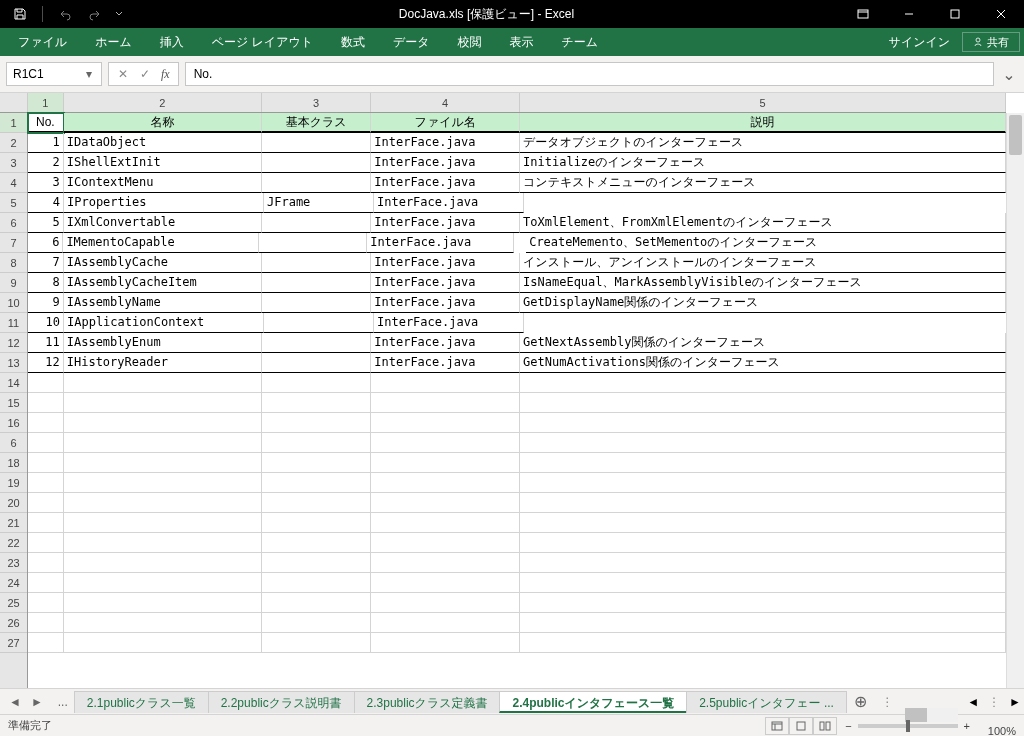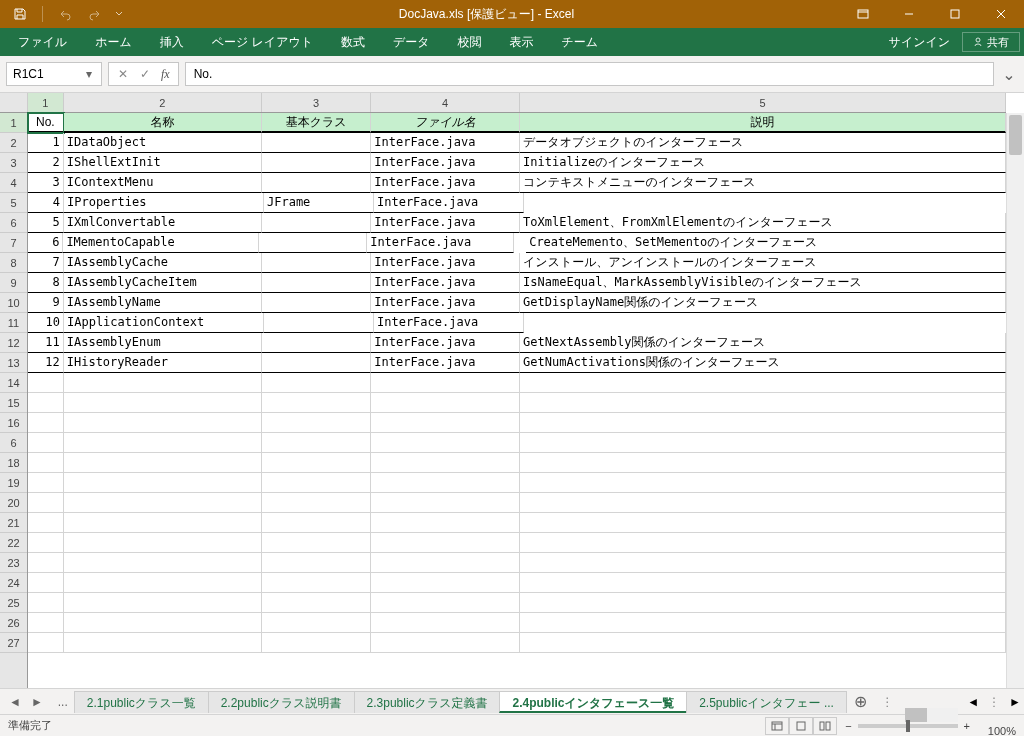--- a/index.html
+++ b/index.html
@@ -1,17 +1,17 @@
 <!DOCTYPE html>
 <html><head>
 <meta charset="utf-8">
 <style>
 * { margin: 0; padding: 0; box-sizing: border-box; font-family: "Meiryo UI", "Yu Gothic", sans-serif; }
 body { background: #fff; width: 1024px; height: 736px; overflow: hidden; display: flex; flex-direction: column; }
-.titlebar { background: #a16207; height: 28px; display: flex; align-items: center; color: #fff; font-size: 12px; }
+.titlebar { background: #000000; height: 28px; display: flex; align-items: center; color: #fff; font-size: 12px; }
 .qat { display: flex; gap: 6px; padding: 0 8px; align-items: center; }
 .qat-btn { width: 24px; height: 24px; display: flex; align-items: center; justify-content: center; cursor: pointer; }
 .qat-sep { width: 1px; height: 16px; background: rgba(255,255,255,0.3); margin: 0 4px; }
 .title-center { flex: 1; text-align: center; }
 .win-controls { display: flex; gap: 0; }
 .win-btn { width: 46px; height: 28px; display: flex; align-items: center; justify-content: center; cursor: pointer; }
 .ribbon-tabs { background: #217346; height: 28px; display: flex; align-items: center; padding: 0 4px; color: #fff; font-size: 12px; }
 .ribbon-tab { padding: 0 14px; height: 28px; display: flex; align-items: center; cursor: pointer; }
 .tell-me { display: flex; align-items: center; gap: 4px; opacity: 0.9; }
 .ribbon-spacer { flex: 1; }
@@ -191,21 +191,21 @@
       <div class="row-h">24</div>
       <div class="row-h">25</div>
       <div class="row-h">26</div>
       <div class="row-h">27</div>
     </div>
   <div class="cells" id="cells">
       <div class="row hdr-row">
         <div class="cell active" style="width: 36px;">No.</div>
         <div class="cell" style="width: 200px;">名称</div>
         <div class="cell" style="width: 110px;">基本クラス</div>
-        <div class="cell" style="width: 150px; font-style: italic;">ファイル名</div>
+        <div class="cell" style="width: 150px;">ファイル名</div>
         <div class="cell" style="width: 490px;">説明</div>
       </div>
       <div class="row data-row">
         <div class="cell num" style="width: 36px;">1</div>
         <div class="cell" style="width: 200px;">IDataObject</div>
         <div class="cell" style="width: 110px;"></div>
         <div class="cell" style="width: 150px;">InterFace.java</div>
         <div class="cell" style="width: 490px;">データオブジェクトのインターフェース</div>
       </div>
       <div class="row data-row">

